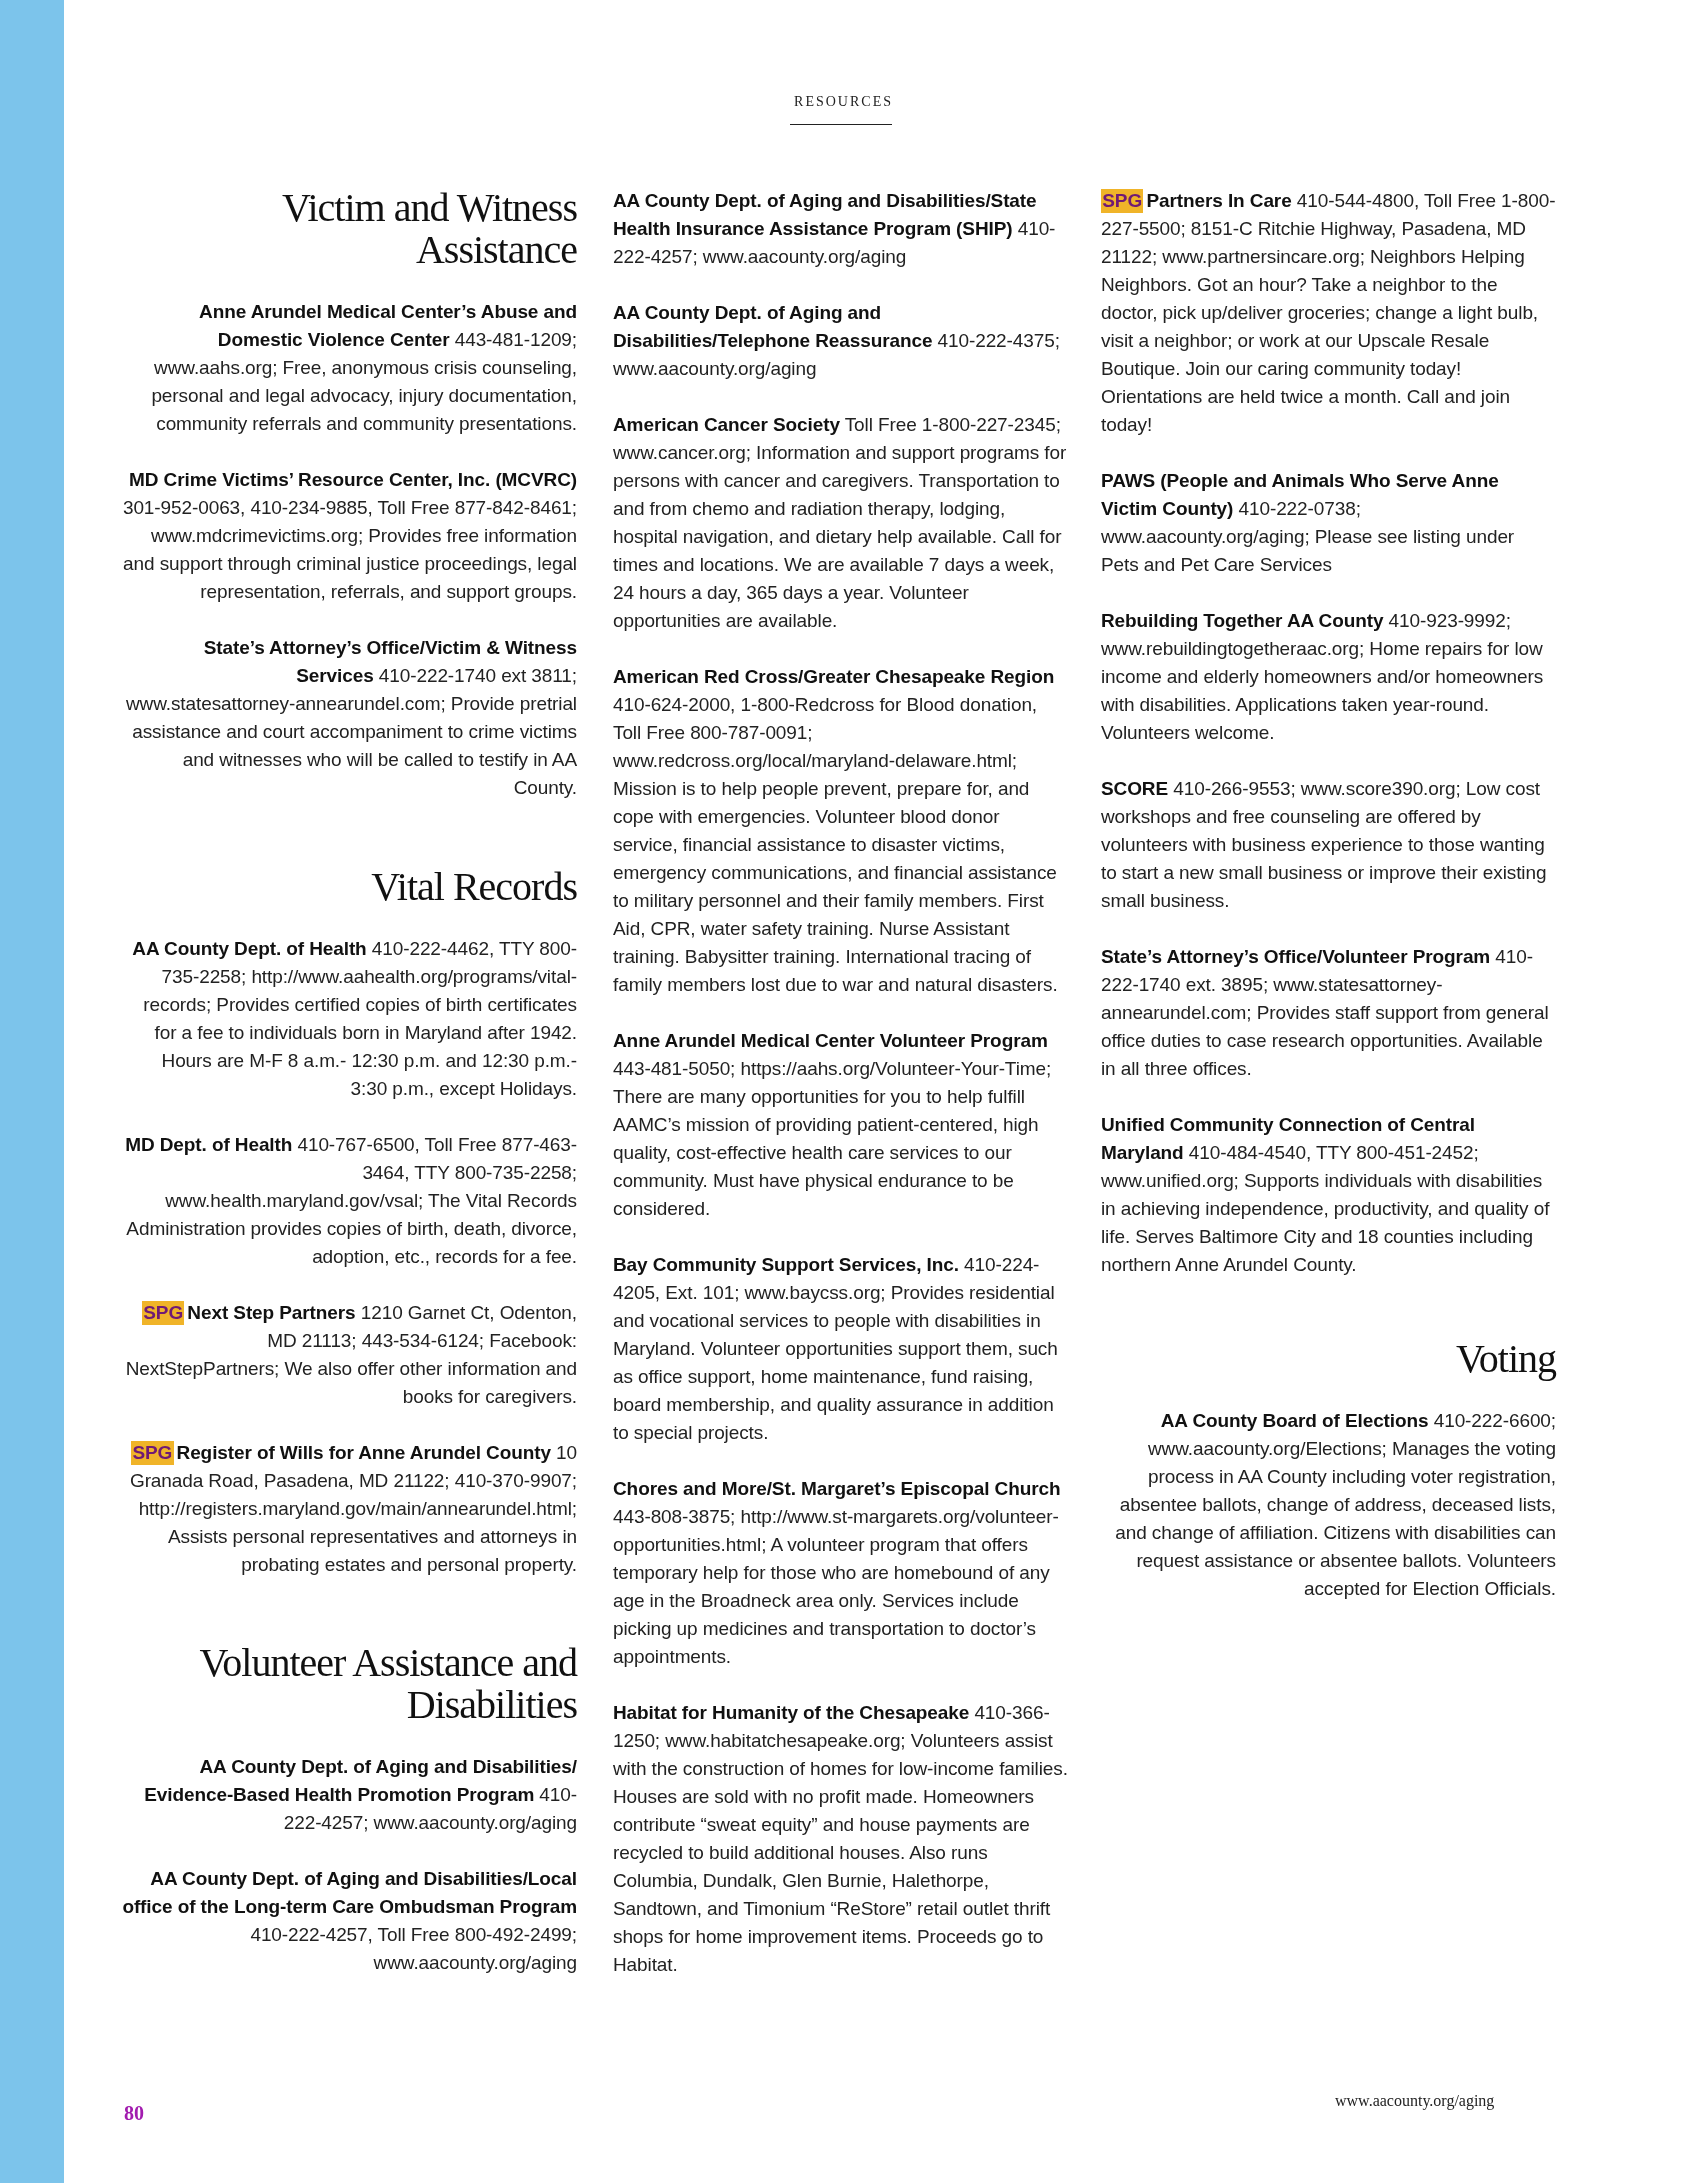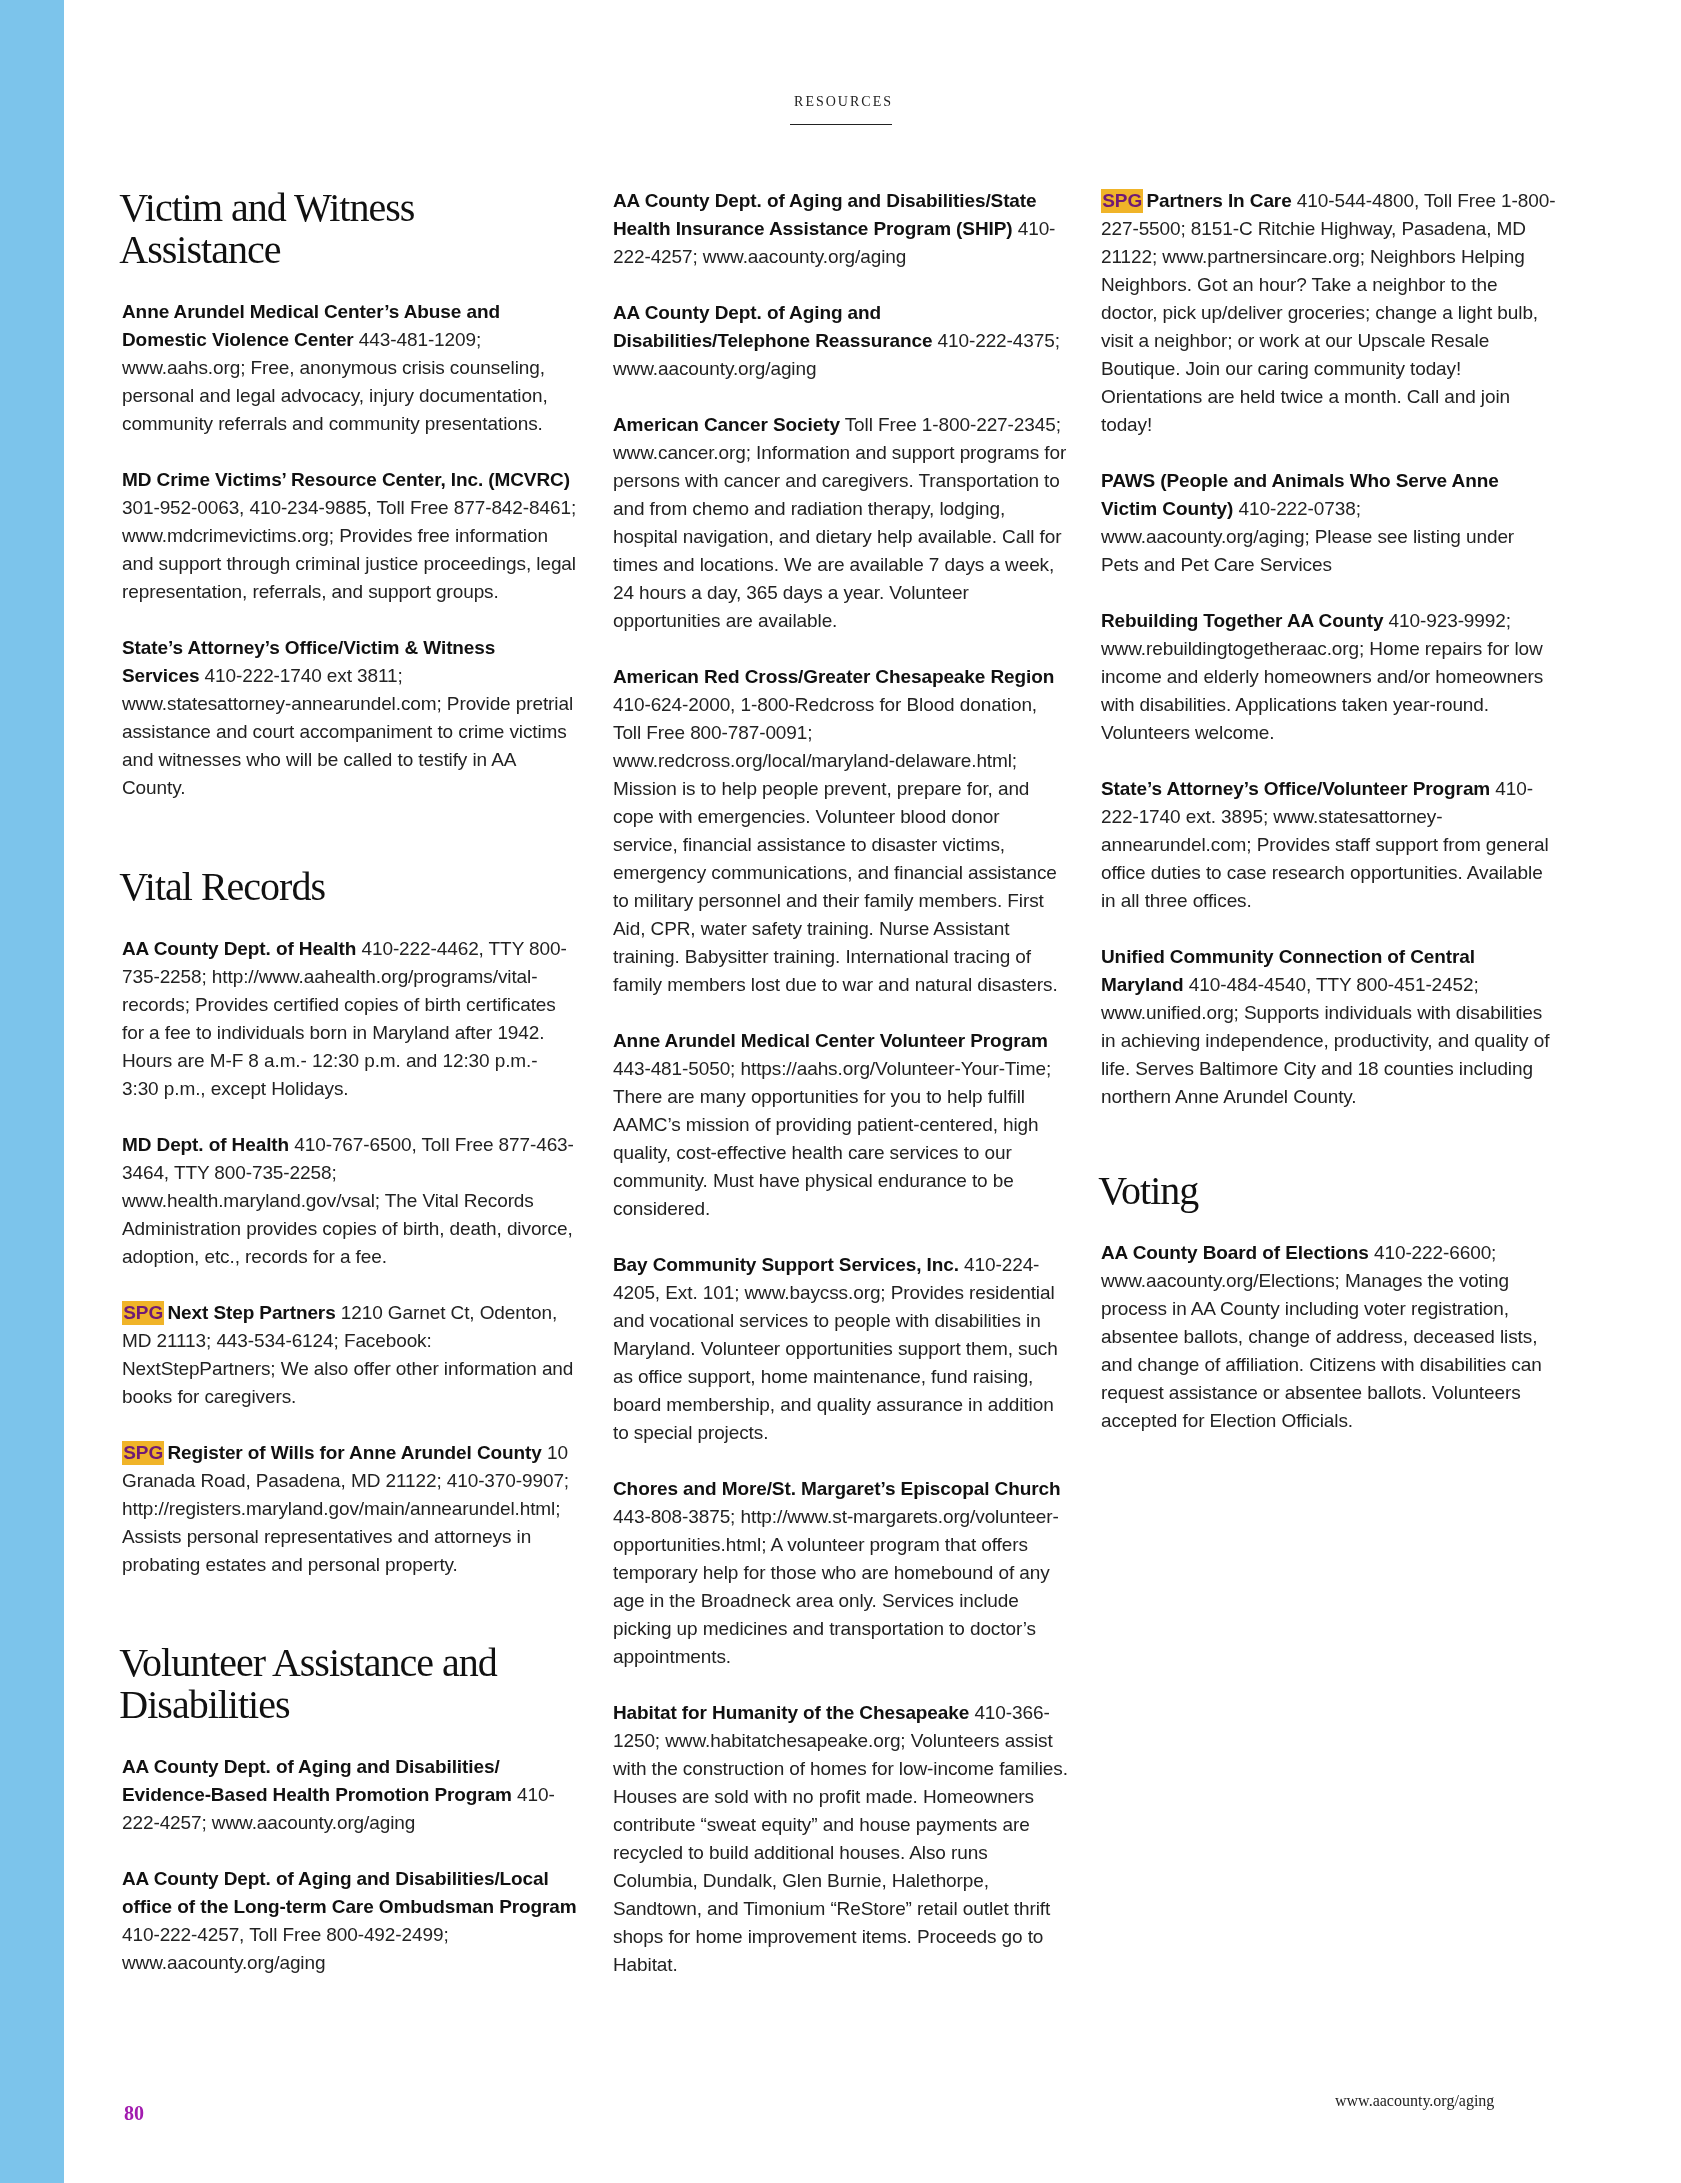--- a/index.html
+++ b/index.html
@@ -25,21 +25,21 @@
   }
   .entry {
     font-size: 19px; line-height: 28px; color: #222; margin: 0 0 28px 0;
     letter-spacing: -0.1px;
   }
   .entry .name { font-weight: bold; color: #111; }
   .spg {
     display: inline-block; background: #f0b429; color: #701a75; font-weight: bold;
     padding: 0 1.3px; line-height: 24px; margin-right: 3px;
   }
-  .section { margin-bottom: 0; }
+  .section { margin-bottom: 0; text-align: right; }
   .gap-vital { height: 36px; }
   .gap-vol { height: 35px; }
   .gap-voting { height: 31px; }
   .footer-page {
     position: absolute; left: 124px; top: 2102px;
     font-family: "Liberation Serif", "DejaVu Serif", serif; font-weight: bold; font-size: 20px; color: #a21caf;
   }
   .footer-url {
     position: absolute; left: 1335px; top: 2092px;
     font-family: "Liberation Serif", "DejaVu Serif", serif; font-size: 16px; color: #222;
@@ -90,20 +90,21 @@
   <p class="entry"><span class="name">Anne Arundel Medical Center Volunteer Program</span><span> 443-481-5050; https://aahs.org/Volunteer-Your-Time; There are many opportunities for you to help fulfill AAMC’s mission of providing patient-centered, high quality, cost-effective health care services to our community. Must have physical endurance to be considered.</span></p>
   <p class="entry"><span class="name">Bay Community Support Services, Inc.</span><span> 410-224-4205, Ext. 101; www.baycss.org; Provides residential and vocational services to people with disabilities in Maryland. Volunteer opportunities support them, such as office support, home maintenance, fund raising, board membership, and quality assurance in addition to special projects.</span></p>
   <p class="entry"><span class="name">Chores and More/St. Margaret’s Episcopal Church</span><span> 443-808-3875; http://www.st-margarets.org/volunteer-opportunities.html; A volunteer program that offers temporary help for those who are homebound of any age in the Broadneck area only. Services include picking up medicines and transportation to doctor’s appointments.</span></p>
   <p class="entry"><span class="name">Habitat for Humanity of the Chesapeake</span><span> 410-366-1250; www.habitatchesapeake.org; Volunteers assist with the construction of homes for low-income families. Houses are sold with no profit made. Homeowners contribute “sweat equity” and house payments are recycled to build additional houses. Also runs Columbia, Dundalk, Glen Burnie, Halethorpe, Sandtown, and Timonium “ReStore” retail outlet thrift shops for home improvement items. Proceeds go to Habitat.</span></p>
 </div>
 
 <div class="col col-3">
   <p class="entry"><span class="spg">SPG</span><span class="name">Partners In Care</span><span> 410-544-4800, Toll Free 1-800-227-5500; 8151-C Ritchie Highway, Pasadena, MD 21122; www.partnersincare.org; Neighbors Helping Neighbors. Got an hour? Take a neighbor to the doctor, pick up/deliver groceries; change a light bulb, visit a neighbor; or work at our Upscale Resale Boutique. Join our caring community today! Orientations are held twice a month. Call and join today!</span></p>
   <p class="entry"><span class="name">PAWS (People and Animals Who Serve Anne Victim County)</span><span> 410-222-0738; www.aacounty.org/aging; Please see listing under Pets and Pet Care Services</span></p>
   <p class="entry"><span class="name">Rebuilding Together AA County</span><span> 410-923-9992; www.rebuildingtogetheraac.org; Home repairs for low income and elderly homeowners and/or homeowners with disabilities. Applications taken year-round. Volunteers welcome.</span></p>
+  <p class="entry"><span class="name">SCORE</span><span> 410-266-9553; www.score390.org; Low cost workshops and free counseling are offered by volunteers with business experience to those wanting to start a new small business or improve their existing small business.</span></p>
   <p class="entry"><span class="name">State’s Attorney’s Office/Volunteer Program</span><span> 410-222-1740 ext. 3895; www.statesattorney-annearundel.com; Provides staff support from general office duties to case research opportunities. Available in all three offices.</span></p>
   <p class="entry"><span class="name">Unified Community Connection of Central Maryland</span><span> 410-484-4540, TTY 800-451-2452; www.unified.org; Supports individuals with disabilities in achieving independence, productivity, and quality of life. Serves Baltimore City and 18 counties including northern Anne Arundel County.</span></p>
   <div class="gap-voting"></div>
   <div class="section">
     <h2 class="section-title">Voting</h2>
     <p class="entry"><span class="name">AA County Board of Elections</span><span> 410-222-6600; www.aacounty.org/Elections; Manages the voting process in AA County including voter registration, absentee ballots, change of address, deceased lists, and change of affiliation. Citizens with disabilities can request assistance or absentee ballots. Volunteers accepted for Election Officials.</span></p>
   </div>
 </div>
 
 <div class="footer-page">80</div>

